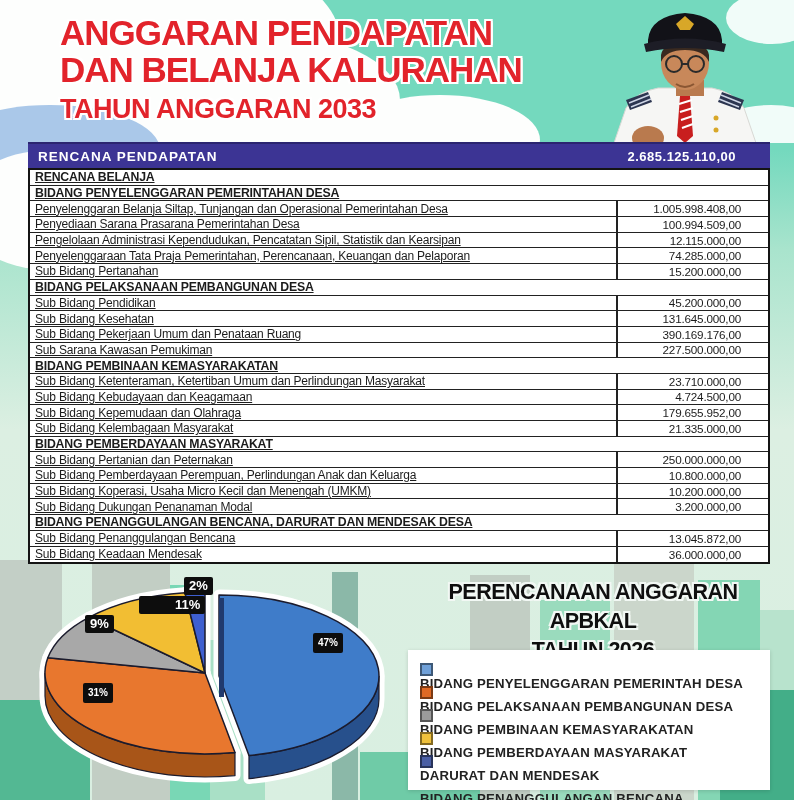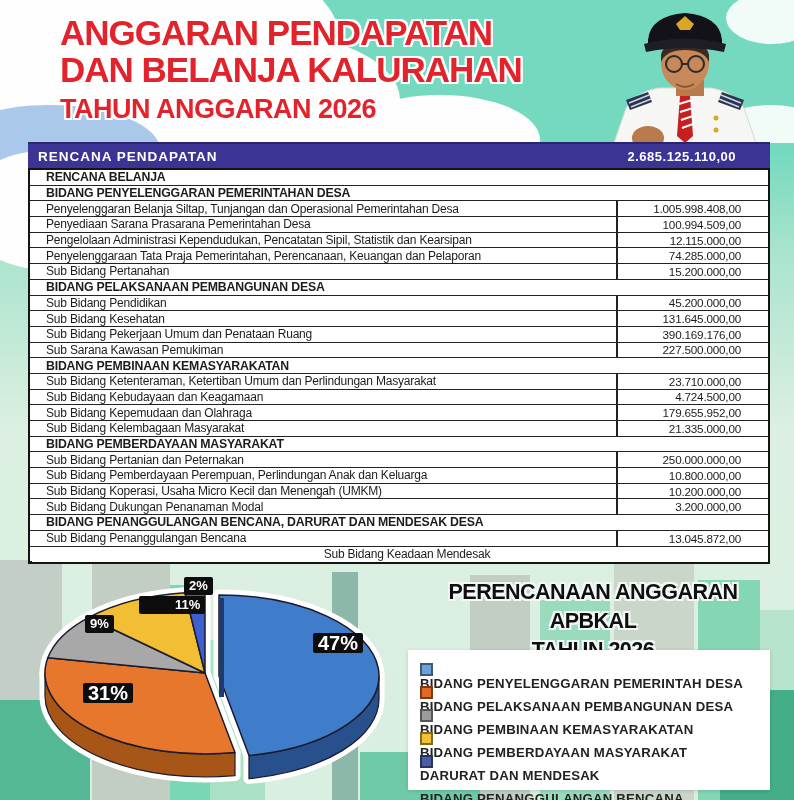--- a/index.html
+++ b/index.html
@@ -28,31 +28,31 @@
 
   
   .pbar{position:absolute;left:28px;top:142px;width:742px;height:26px;background:#3c3494;
         border-top:2px solid #2b2570;display:flex;align-items:center;justify-content:space-between;
         color:#fff;font-weight:bold;z-index:3;box-sizing:border-box;}
   .pbar .plabel{font-size:13.5px;padding-left:10px;letter-spacing:1px;}
   .pbar .pvalue{font-size:13px;padding-right:34px;letter-spacing:.5px;}
   .btable{position:absolute;left:28px;top:168px;width:742px;background:#fff;
           border:2px solid #141414;box-sizing:border-box;z-index:3;color:#1c1c1c;}
   .t-row{display:flex;height:15.7px;border-bottom:1px solid #222;box-sizing:border-box;align-items:center;overflow:hidden;}
-  .t-row:last-child{border-bottom:none;flex-direction:column;}
-  .t-row .lab{flex:1;font-size:12px;padding-left:16px;letter-spacing:-0.2px;white-space:nowrap;}
+  .t-row:last-child{border-bottom:none;}
+  .t-row .lab{flex:1;font-size:12px;padding-left:5px;letter-spacing:-0.2px;white-space:nowrap;text-decoration:underline;}
   .t-row .val{width:152px;border-left:2px solid #222;align-self:stretch;display:flex;align-items:center;
               justify-content:flex-end;font-size:11.7px;padding-right:27px;box-sizing:border-box;letter-spacing:-0.2px;text-align:right;}
   .t-row.sect .lab{font-weight:bold;font-size:12.3px;}
 
   
   .pie-wrap{position:absolute;left:18px;top:570px;width:376px;height:230px;z-index:4;}
   .pct-box{position:absolute;background:#0d0d0d;color:#fff;font-weight:bold;
            padding:1px 5px;border-radius:2px;z-index:6;font-size:13px;line-height:16px;}
-  .pct-lg{font-size:20px;line-height:18px;}
+  .pct-lg{font-size:10px;line-height:18px;}
 
   
   .leg-title{position:absolute;left:408px;top:578px;width:370px;text-align:center;z-index:4;
              font-weight:bold;color:#0f0f0f;font-size:21.5px;line-height:29px;letter-spacing:-0.5px;
              text-shadow:-2px -2px 0 #f2f8f4,2px -2px 0 #f2f8f4,-2px 2px 0 #f2f8f4,2px 2px 0 #f2f8f4,0 2px 0 #f2f8f4,0 -2px 0 #f2f8f4;}
   .leg-panel{position:absolute;left:408px;top:650px;width:362px;height:140px;background:#fff;z-index:4;
              box-shadow:0 1px 4px rgba(0,0,0,.15);padding:13px 0 0 12px;box-sizing:border-box;}
   .leg-item{display:flex;align-items:flex-start;height:23px;flex-direction:column;}
   .leg-sw{width:13px;height:13px;border:2px solid rgba(0,0,0,.45);box-sizing:border-box;margin-right:4px;flex:0 0 13px;}
   .leg-sw.empty{border:none;background:transparent;}
@@ -111,21 +111,21 @@
 
     <ellipse cx="52" cy="138" rx="16" ry="12" fill="#b97a4e"></ellipse>
     <circle cx="120" cy="118" r="2.5" fill="#d8a728"></circle>
     <circle cx="120" cy="130" r="2.5" fill="#d8a728"></circle>
   </svg>
 </div>
 
 <div class="hdr">
   <div class="l1">ANGGARAN PENDAPATAN</div>
   <div class="l2">DAN BELANJA KALURAHAN</div>
-  <div class="l3">TAHUN ANGGARAN 2026</div>
+  <div class="l3">TAHUN ANGGARAN 2033</div>
 </div>
 
 <div class="pbar">
   <span class="plabel">RENCANA  PENDAPATAN</span>
   <span class="pvalue">2.685.125.110,00</span>
 </div>
 
 <div class="btable">
     <div class="t-row sect">
       <div class="lab">RENCANA BELANJA</div>

